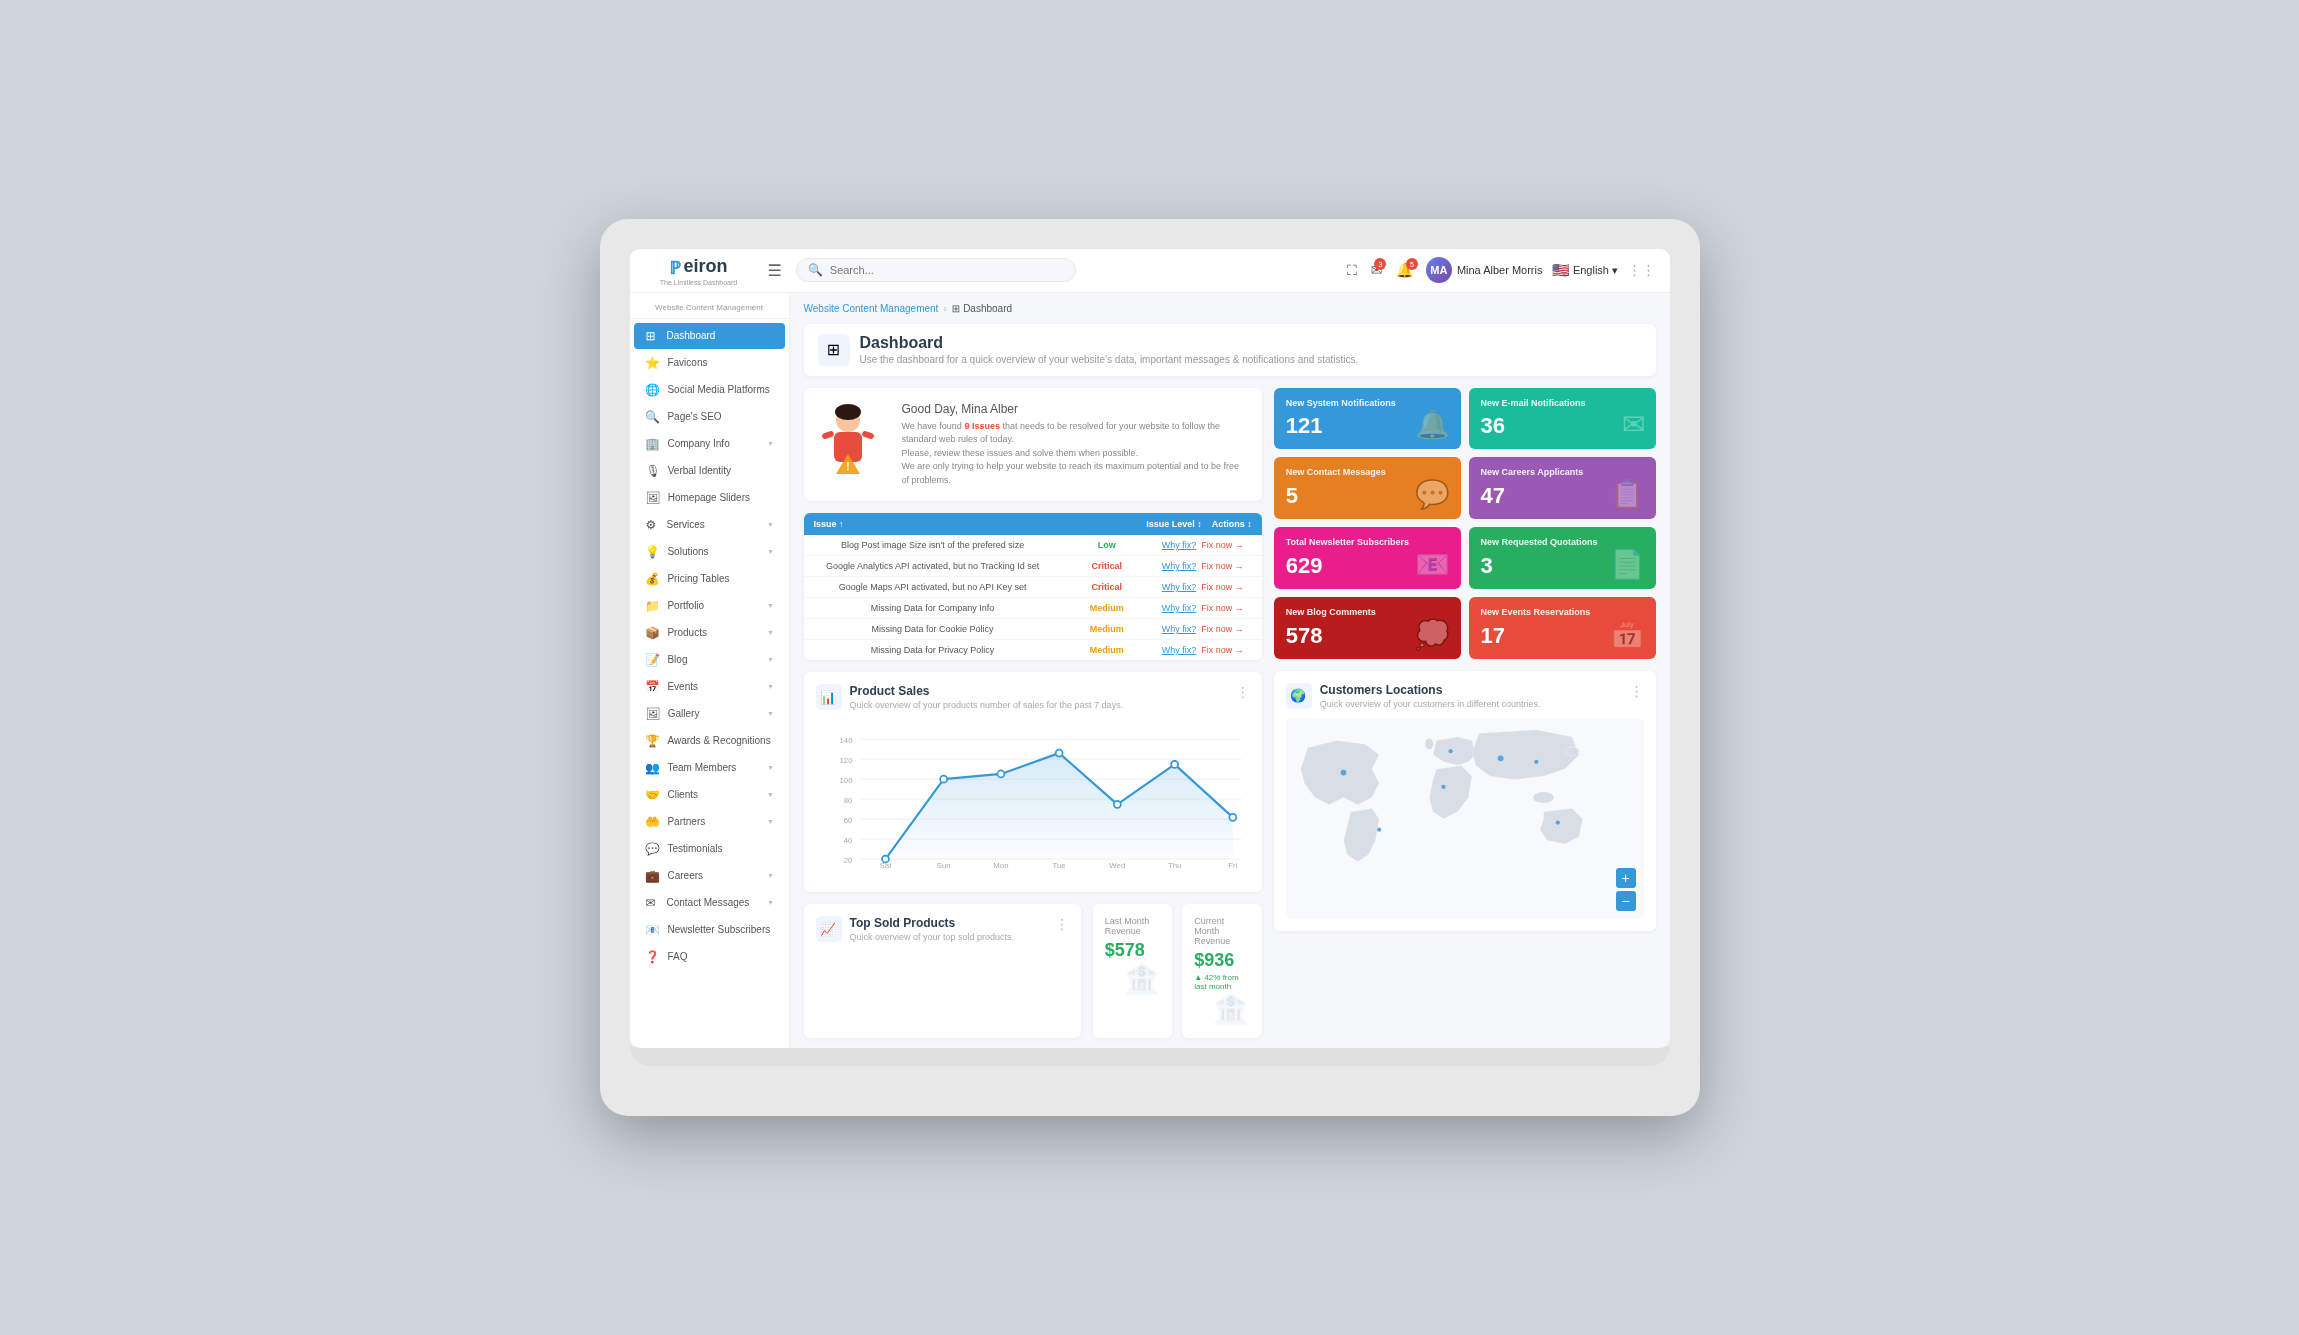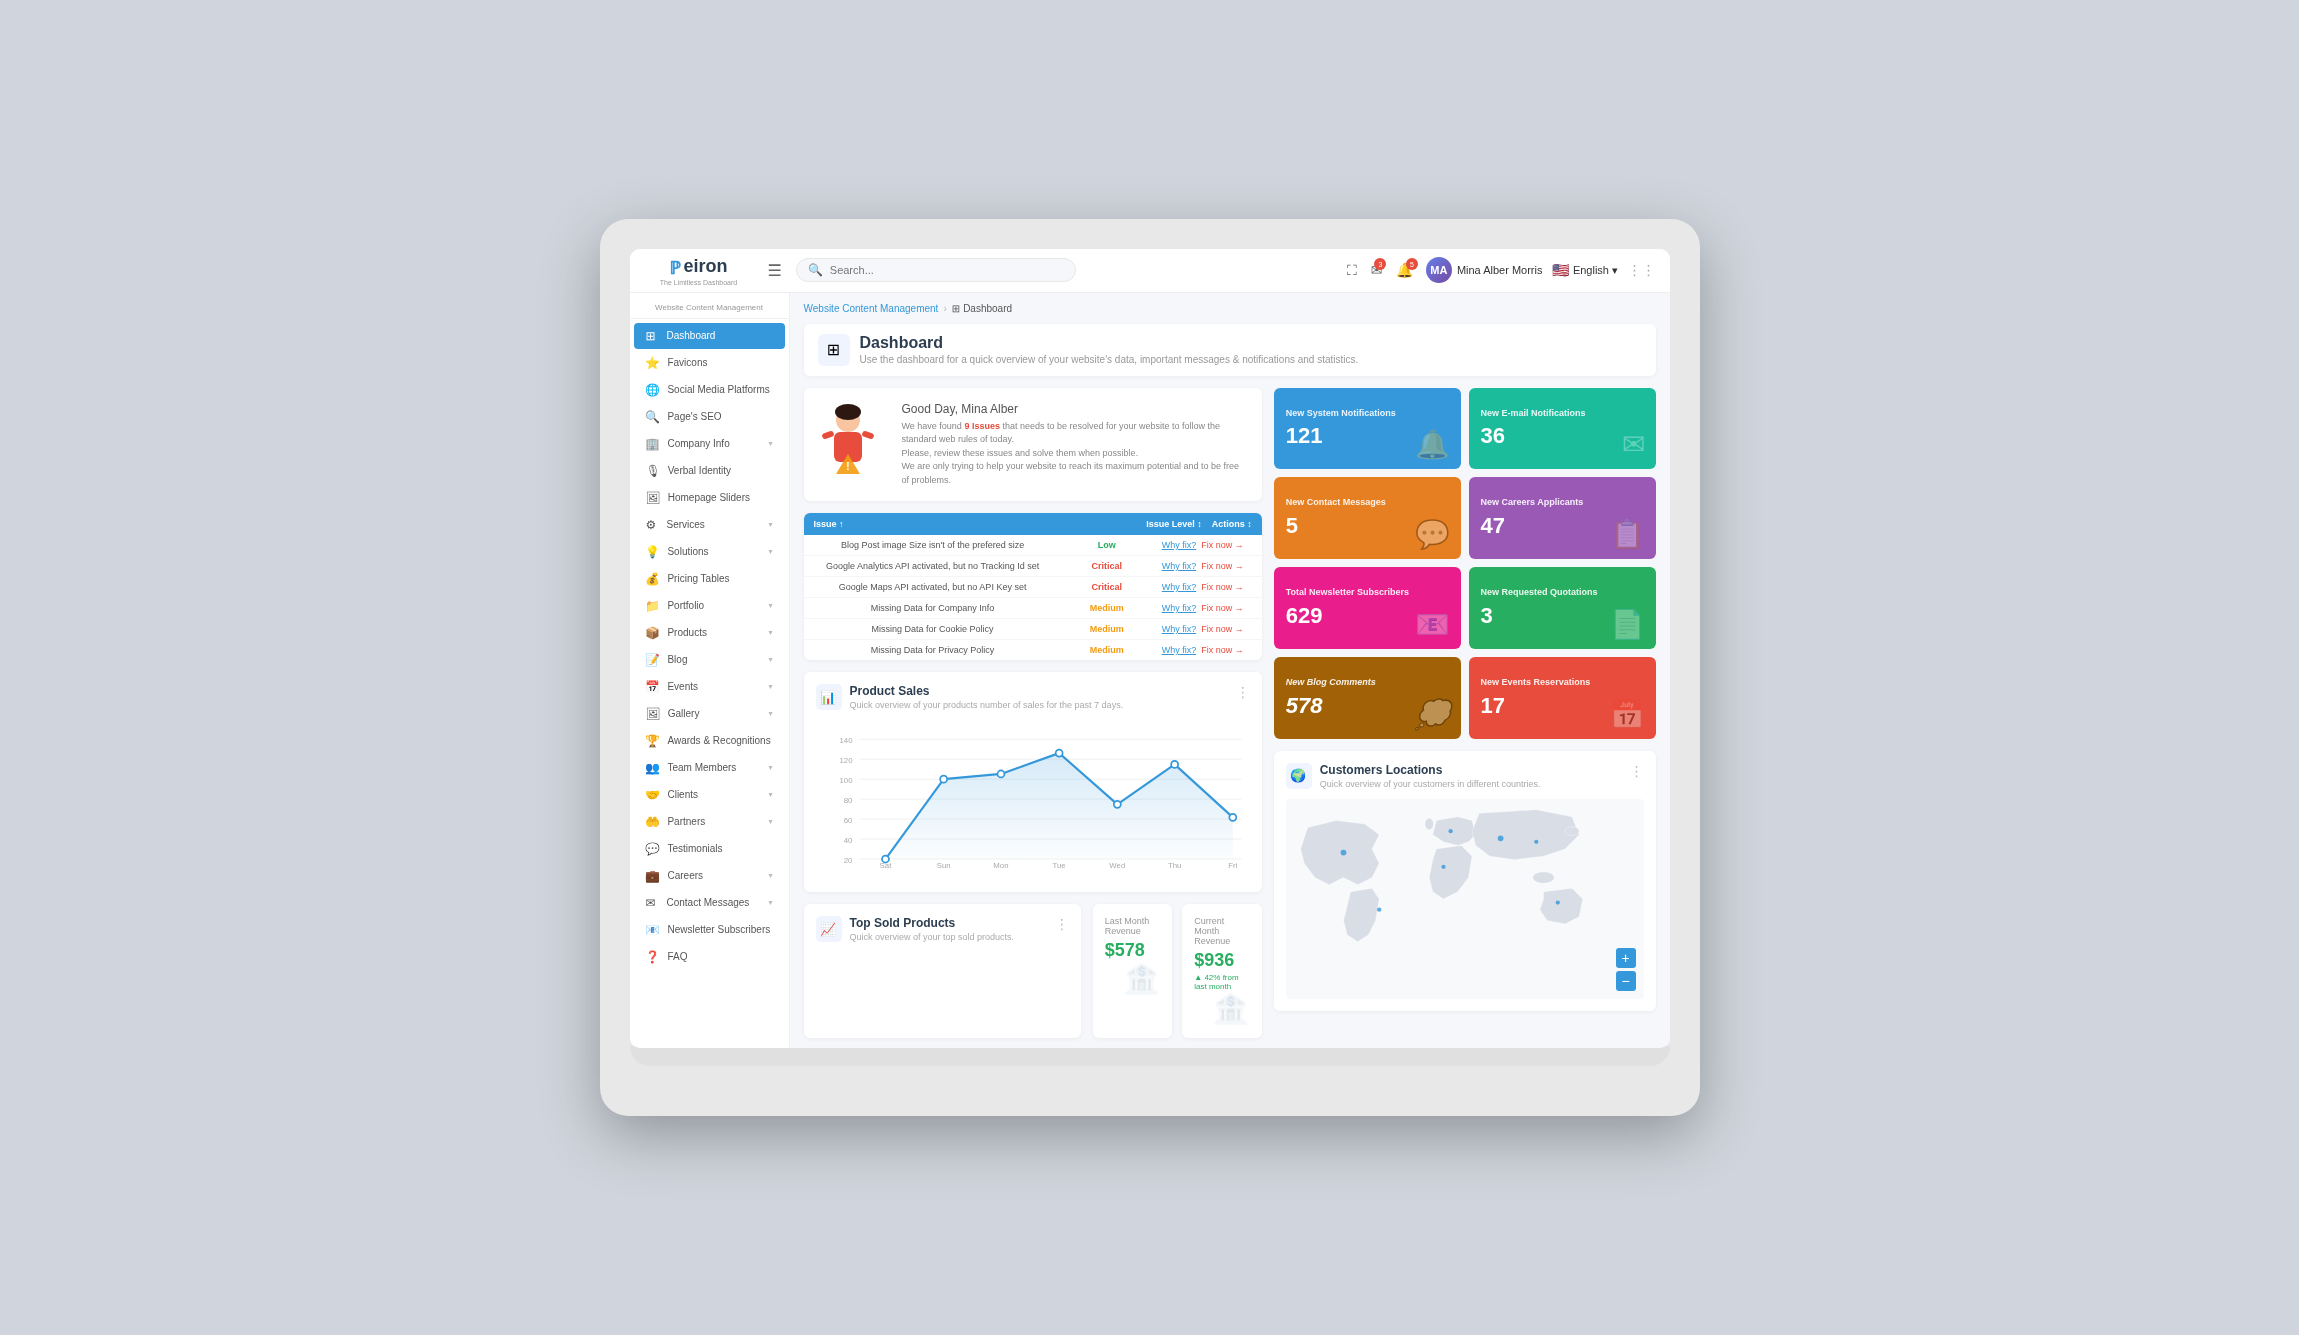--- a/index.html
+++ b/index.html
@@ -316,21 +316,21 @@
     .fix-link { color: #e74c3c; cursor: pointer; }
 
     
     .stats-grid {
       display: grid;
       grid-template-columns: 1fr 1fr;
       gap: 8px;
     }
     .stat-card {
       border-radius: 6px;
-      padding: 20px 12px;
+      padding: 10px 12px;
       color: #fff;
       position: relative;
       overflow: hidden;
       min-height: 60px;
       display: flex;
       flex-direction: column;
       justify-content: space-between;
     }
     .stat-card-label { font-size: 9px; font-weight: 600; opacity: 0.9; line-height: 1.3; }
     .stat-card-value { font-size: 22px; font-weight: 700; margin-top: 4px; }
@@ -340,21 +340,21 @@
       bottom: 8px;
       font-size: 28px;
       opacity: 0.3;
     }
     .card-blue { background: #3498db; }
     .card-teal { background: #1abc9c; }
     .card-orange { background: #e67e22; }
     .card-purple { background: #9b59b6; }
     .card-pink { background: #e91e8c; }
     .card-green { background: #27ae60; }
-    .card-dark { background: #a16207; font-style: italic; }
+    .card-dark { background: #b91c1c; }
     .card-red { background: #e74c3c; }
 
     
     .chart-section {
       background: #fff;
       border-radius: 6px;
       padding: 12px;
       box-shadow: 0 1px 4px rgba(0,0,0,0.05);
       margin-bottom: 12px;
     }

